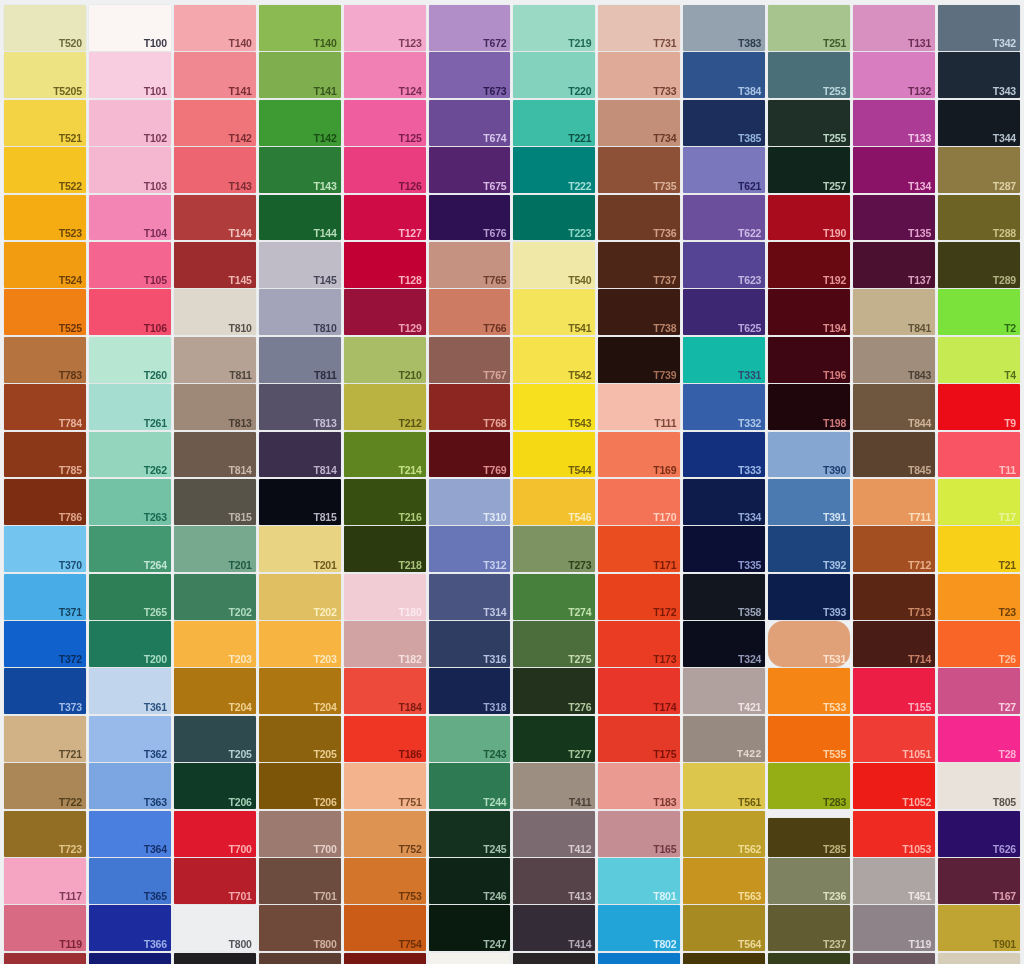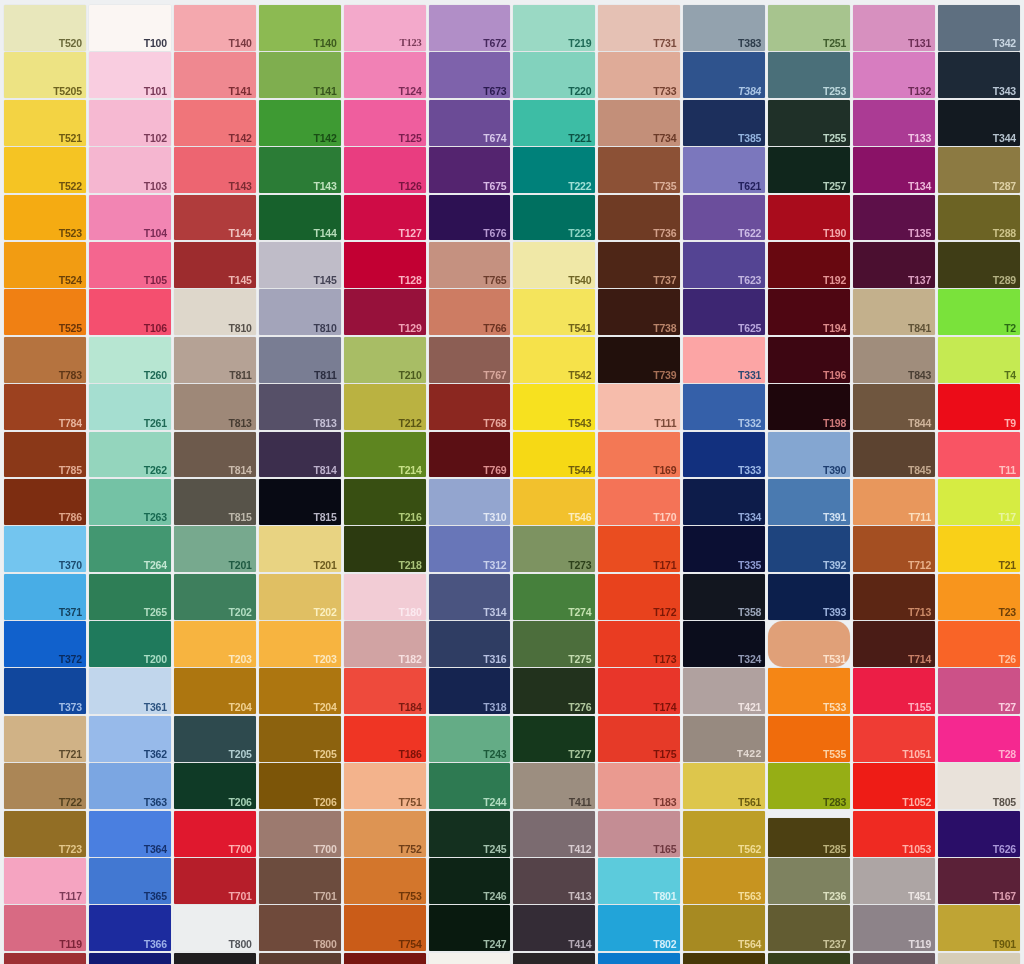--- a/index.html
+++ b/index.html
@@ -54,21 +54,21 @@
     <div class="swatch" style="background: rgb(251, 246, 243);">
       <span class="code" style="color: rgb(58, 58, 74);">T100</span>
     </div>
     <div class="swatch" style="background: rgb(244, 168, 174);">
       <span class="code" style="color: rgb(122, 58, 66);">T140</span>
     </div>
     <div class="swatch" style="background: rgb(140, 186, 82);">
       <span class="code" style="color: rgb(61, 90, 30);">T140</span>
     </div>
     <div class="swatch" style="background: rgb(243, 169, 203);">
-      <span class="code" style="color: rgb(122, 58, 88); font-family: Liberation Serif, serif;">T123</span>
+      <span class="code" style="color: rgb(122, 58, 88);">T123</span>
     </div>
     <div class="swatch" style="background: rgb(177, 142, 199);">
       <span class="code" style="color: rgb(69, 40, 92);">T672</span>
     </div>
     <div class="swatch" style="background: rgb(154, 217, 196);">
       <span class="code" style="color: rgb(31, 106, 86);">T219</span>
     </div>
     <div class="swatch" style="background: rgb(229, 193, 180);">
       <span class="code" style="color: rgb(122, 74, 60);">T731</span>
     </div>
@@ -102,21 +102,21 @@
     <div class="swatch" style="background: rgb(126, 98, 171);">
       <span class="code" style="color: rgb(42, 26, 78);">T673</span>
     </div>
     <div class="swatch" style="background: rgb(130, 210, 189);">
       <span class="code" style="color: rgb(21, 96, 80);">T220</span>
     </div>
     <div class="swatch" style="background: rgb(223, 171, 152);">
       <span class="code" style="color: rgb(116, 64, 48);">T733</span>
     </div>
     <div class="swatch" style="background: rgb(47, 83, 141);">
-      <span class="code" style="color: rgb(169, 196, 228); font-style: italic;">T384</span>
+      <span class="code" style="color: rgb(169, 196, 228);">T384</span>
     </div>
     <div class="swatch" style="background: rgb(74, 111, 121);">
       <span class="code" style="color: rgb(188, 215, 220);">T253</span>
     </div>
     <div class="swatch" style="background: rgb(215, 125, 192);">
       <span class="code" style="color: rgb(107, 42, 84);">T132</span>
     </div>
     <div class="swatch" style="background: rgb(29, 41, 55);">
       <span class="code" style="color: rgb(185, 198, 212);">T343</span>
     </div>
@@ -317,21 +317,21 @@
     </div>
     <div class="swatch" style="background: rgb(140, 94, 84);">
       <span class="code" style="color: rgb(216, 167, 156);">T767</span>
     </div>
     <div class="swatch" style="background: rgb(246, 226, 74);">
       <span class="code" style="color: rgb(110, 96, 20);">T542</span>
     </div>
     <div class="swatch" style="background: rgb(34, 16, 12);">
       <span class="code" style="color: rgb(167, 112, 87);">T739</span>
     </div>
-    <div class="swatch" style="background: #fca5a5; padding-left: 20px;">
+    <div class="swatch" style="background: #14b8a6; padding-left: 20px;">
       <span class="code" style="color: rgb(46, 74, 114);">T331</span>
     </div>
     <div class="swatch" style="background: rgb(61, 6, 18);">
       <span class="code" style="color: rgb(214, 125, 125);">T196</span>
     </div>
     <div class="swatch" style="background: rgb(160, 141, 124);">
       <span class="code" style="color: rgb(74, 63, 52);">T843</span>
     </div>
     <div class="swatch" style="background: rgb(197, 234, 82);">
       <span class="code" style="color: rgb(85, 112, 26);">T4</span>

